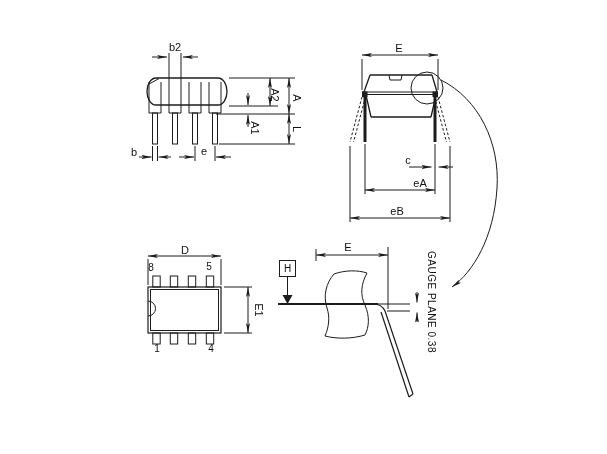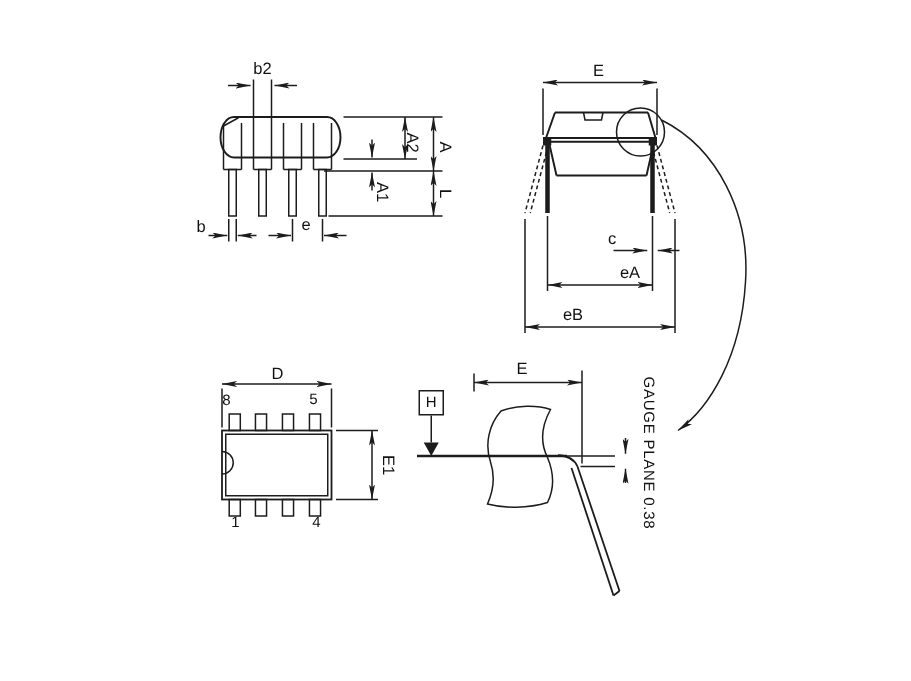--- a/index.html
+++ b/index.html
@@ -155,21 +155,21 @@
   <div class="lbl rot" style="left:274px;top:95px">A2</div>
   <div class="lbl rot" style="left:296px;top:98px">A</div>
   <div class="lbl rot" style="left:254px;top:128px">A1</div>
   <div class="lbl rot" style="left:296px;top:129px">L</div>
   <div class="lbl" style="left:134px;top:152px">b</div>
   <div class="lbl" style="left:204px;top:151px">e</div>
 
   <div class="lbl" style="left:399px;top:48px">E</div>
   <div class="lbl" style="left:408px;top:160px">c</div>
   <div class="lbl" style="left:420px;top:183px">eA</div>
-  <div class="lbl" style="left:382px;top:211px">eB</div>
+  <div class="lbl" style="left:397px;top:211px">eB</div>
 
   <div class="lbl" style="left:185px;top:250px">D</div>
   <div class="lbl rot" style="left:258px;top:310px">E1</div>
   <div class="lbl small" style="left:151px;top:268px">8</div>
   <div class="lbl small" style="left:209px;top:267px">5</div>
   <div class="lbl small" style="left:157px;top:349px">1</div>
   <div class="lbl small" style="left:211px;top:349px">4</div>
 
   <div class="lbl" style="left:348px;top:247px">E</div>
   <div class="hbox">

